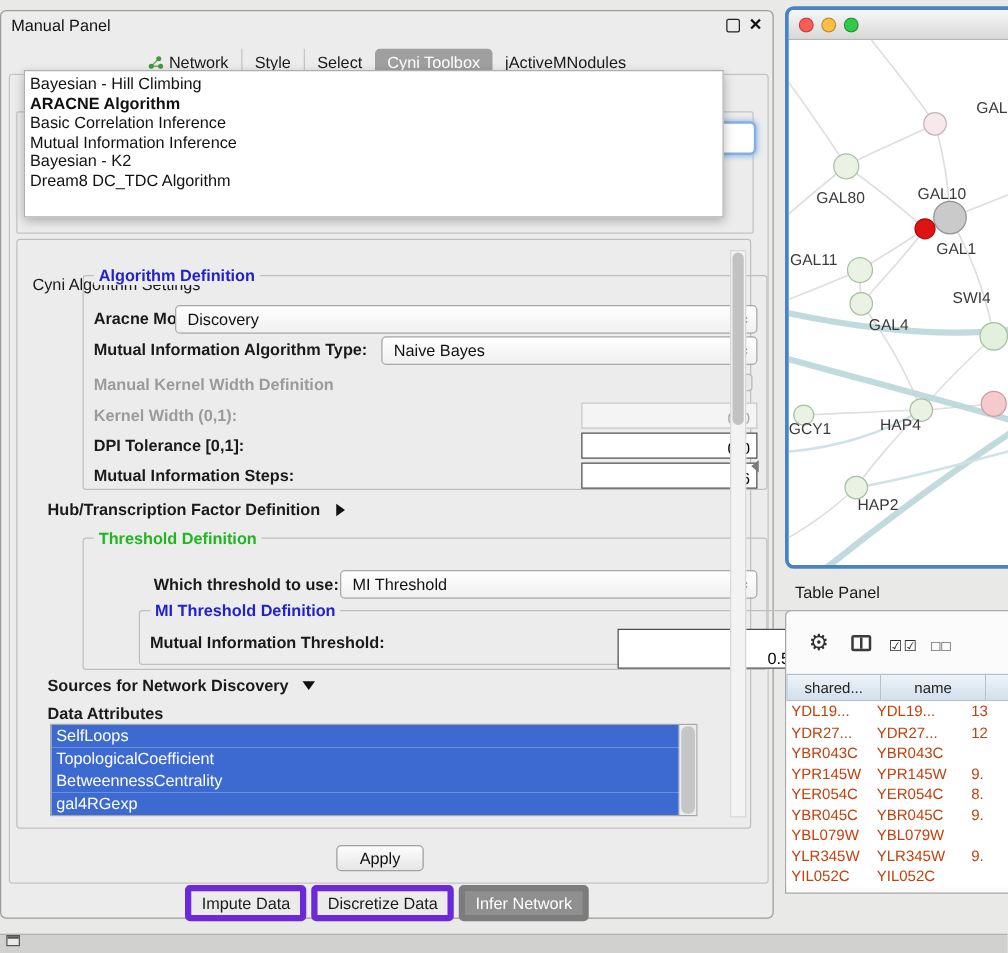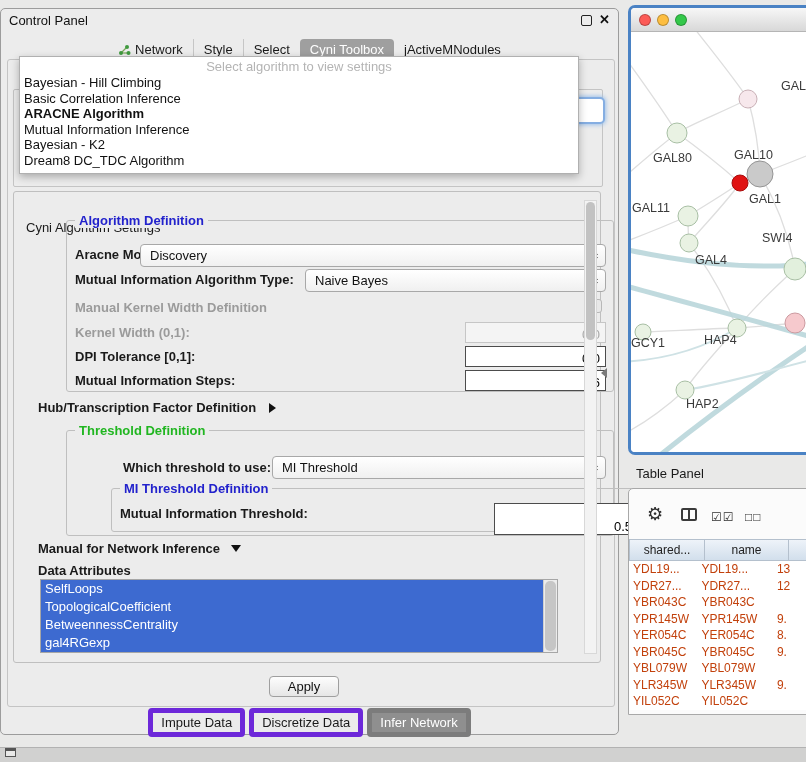--- a/index.html
+++ b/index.html
@@ -120,21 +120,21 @@
   .restore-icon{position:absolute;left:5px;top:748px;width:11px;height:9px;border:1.5px solid #555;box-sizing:border-box;background:#e9e9e8;}
   .restore-icon::before{content:"";position:absolute;left:0;right:0;top:0;height:2px;background:#555;}
 </style>
 </head>
 <body>
 
 <div id="app">
 
   <div class="cp">
     <div class="cp-titlebar">
-      <span>Control Panel</span>
+      <span>Manual Panel</span>
       <span class="cp-title-icons">
         <span class="float-icon"></span>
         <span class="close-icon">✕</span>
       </span>
     </div>
 
     <div class="cp-tabs" id="top-tabs">
         <div class="tab">
           <svg class="net-tab-icon" viewBox="0 0 13 12">
             <line x1="3" y1="9" x2="9" y2="3" stroke="#7aa85a" stroke-width="1.2"></line>
@@ -157,25 +157,24 @@
         <div class="tab">
           <span>jActiveMNodules</span>
         </div>
       </div>
 
     <div class="content-frame"></div>
     <div class="ghost-group"></div>
     <div class="ghost-combo"></div>
 
     <div class="popup">
-      <div class="popup-prompt">Select algorithm to view settings</div>
       <div id="popup-items">
           <div class="popup-item">Bayesian - Hill Climbing</div>
+          <div class="popup-item bold">ARACNE Algorithm</div>
           <div class="popup-item">Basic Correlation Inference</div>
-          <div class="popup-item bold">ARACNE Algorithm</div>
           <div class="popup-item">Mutual Information Inference</div>
           <div class="popup-item">Bayesian - K2</div>
           <div class="popup-item">Dream8 DC_TDC Algorithm</div>
         </div>
     </div>
 
     <div class="settings-group">
       <span class="fs-title black">Cyni Algorithm Settings</span>
 
       <div class="fieldset" style="left:16px;top:28px;width:548px;height:172px;">
@@ -238,21 +237,21 @@
         <div class="fieldset" style="left:8px;top:57px;width:532px;height:44px;">
           <span class="fs-title blue">MI Threshold Definition</span>
           <span class="lbl" style="left:8px;top:17px;">Mutual Information Threshold:</span>
           <div class="field" style="left:382px;top:14px;width:144px;height:32px;">
             <span>0.5</span>
           </div>
         </div>
       </div>
 
       <span class="lbl" style="left:24px;top:349px;">
-        <span>Manual for Network Inference</span>
+        <span>Sources for Network Discovery</span>
         <span class="tri-dn"></span>
       </span>
       <span class="lbl" style="left:24px;top:371px;">Data Attributes</span>
 
       <div class="attr-list">
         <div id="attr-items">
             <div class="attr-item" style="background: rgb(61, 106, 208);">SelfLoops</div>
             <div class="attr-item" style="background: rgb(61, 106, 208);">TopologicalCoefficient</div>
             <div class="attr-item" style="background: rgb(61, 106, 208);">BetweennessCentrality</div>
             <div class="attr-item" style="background: rgb(61, 106, 208);">gal4RGexp</div>

